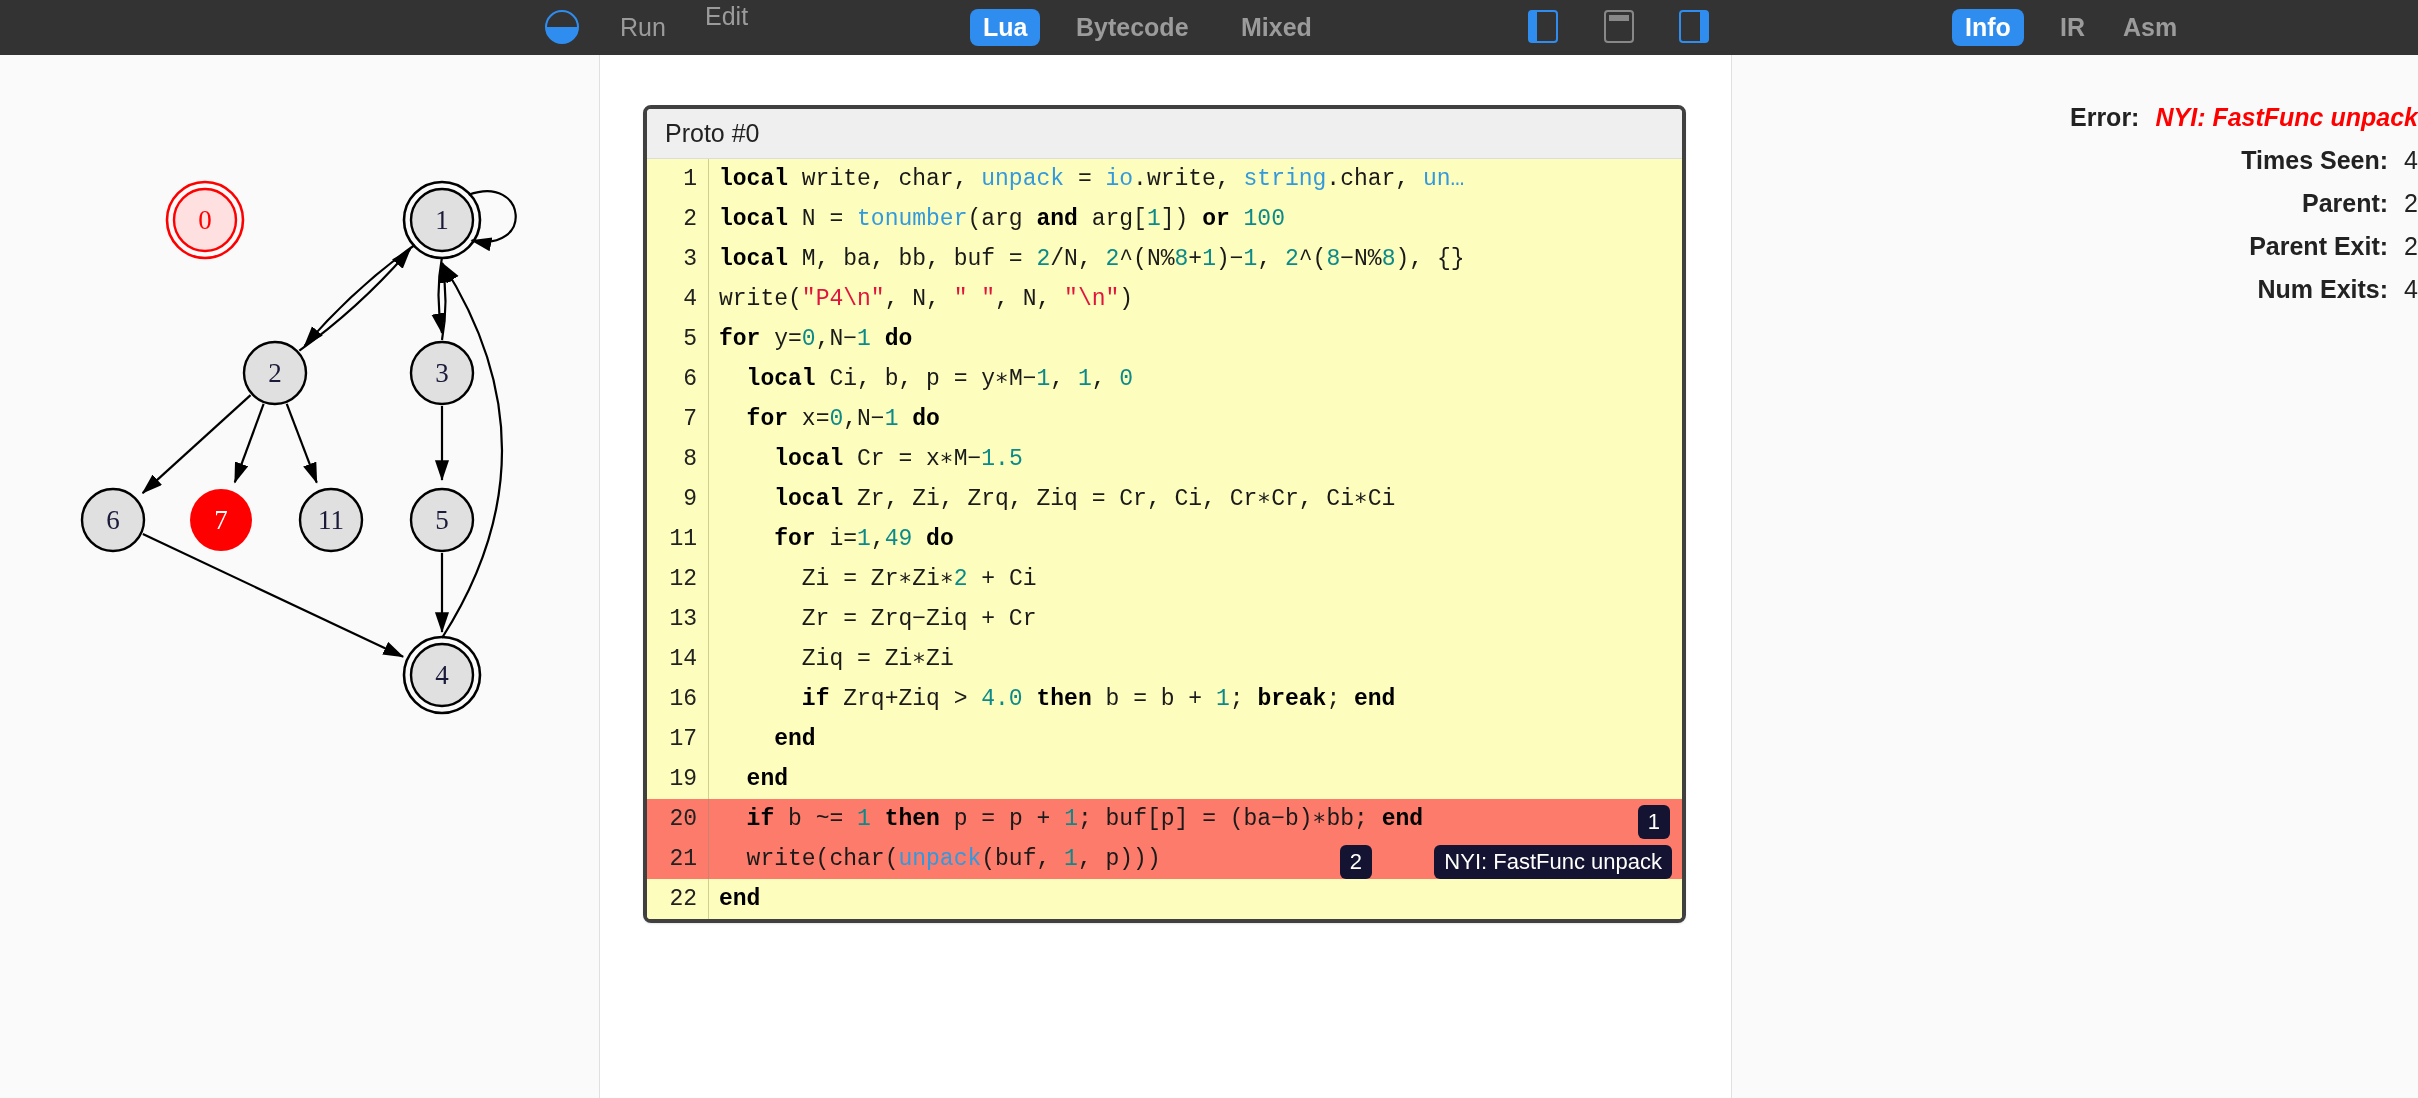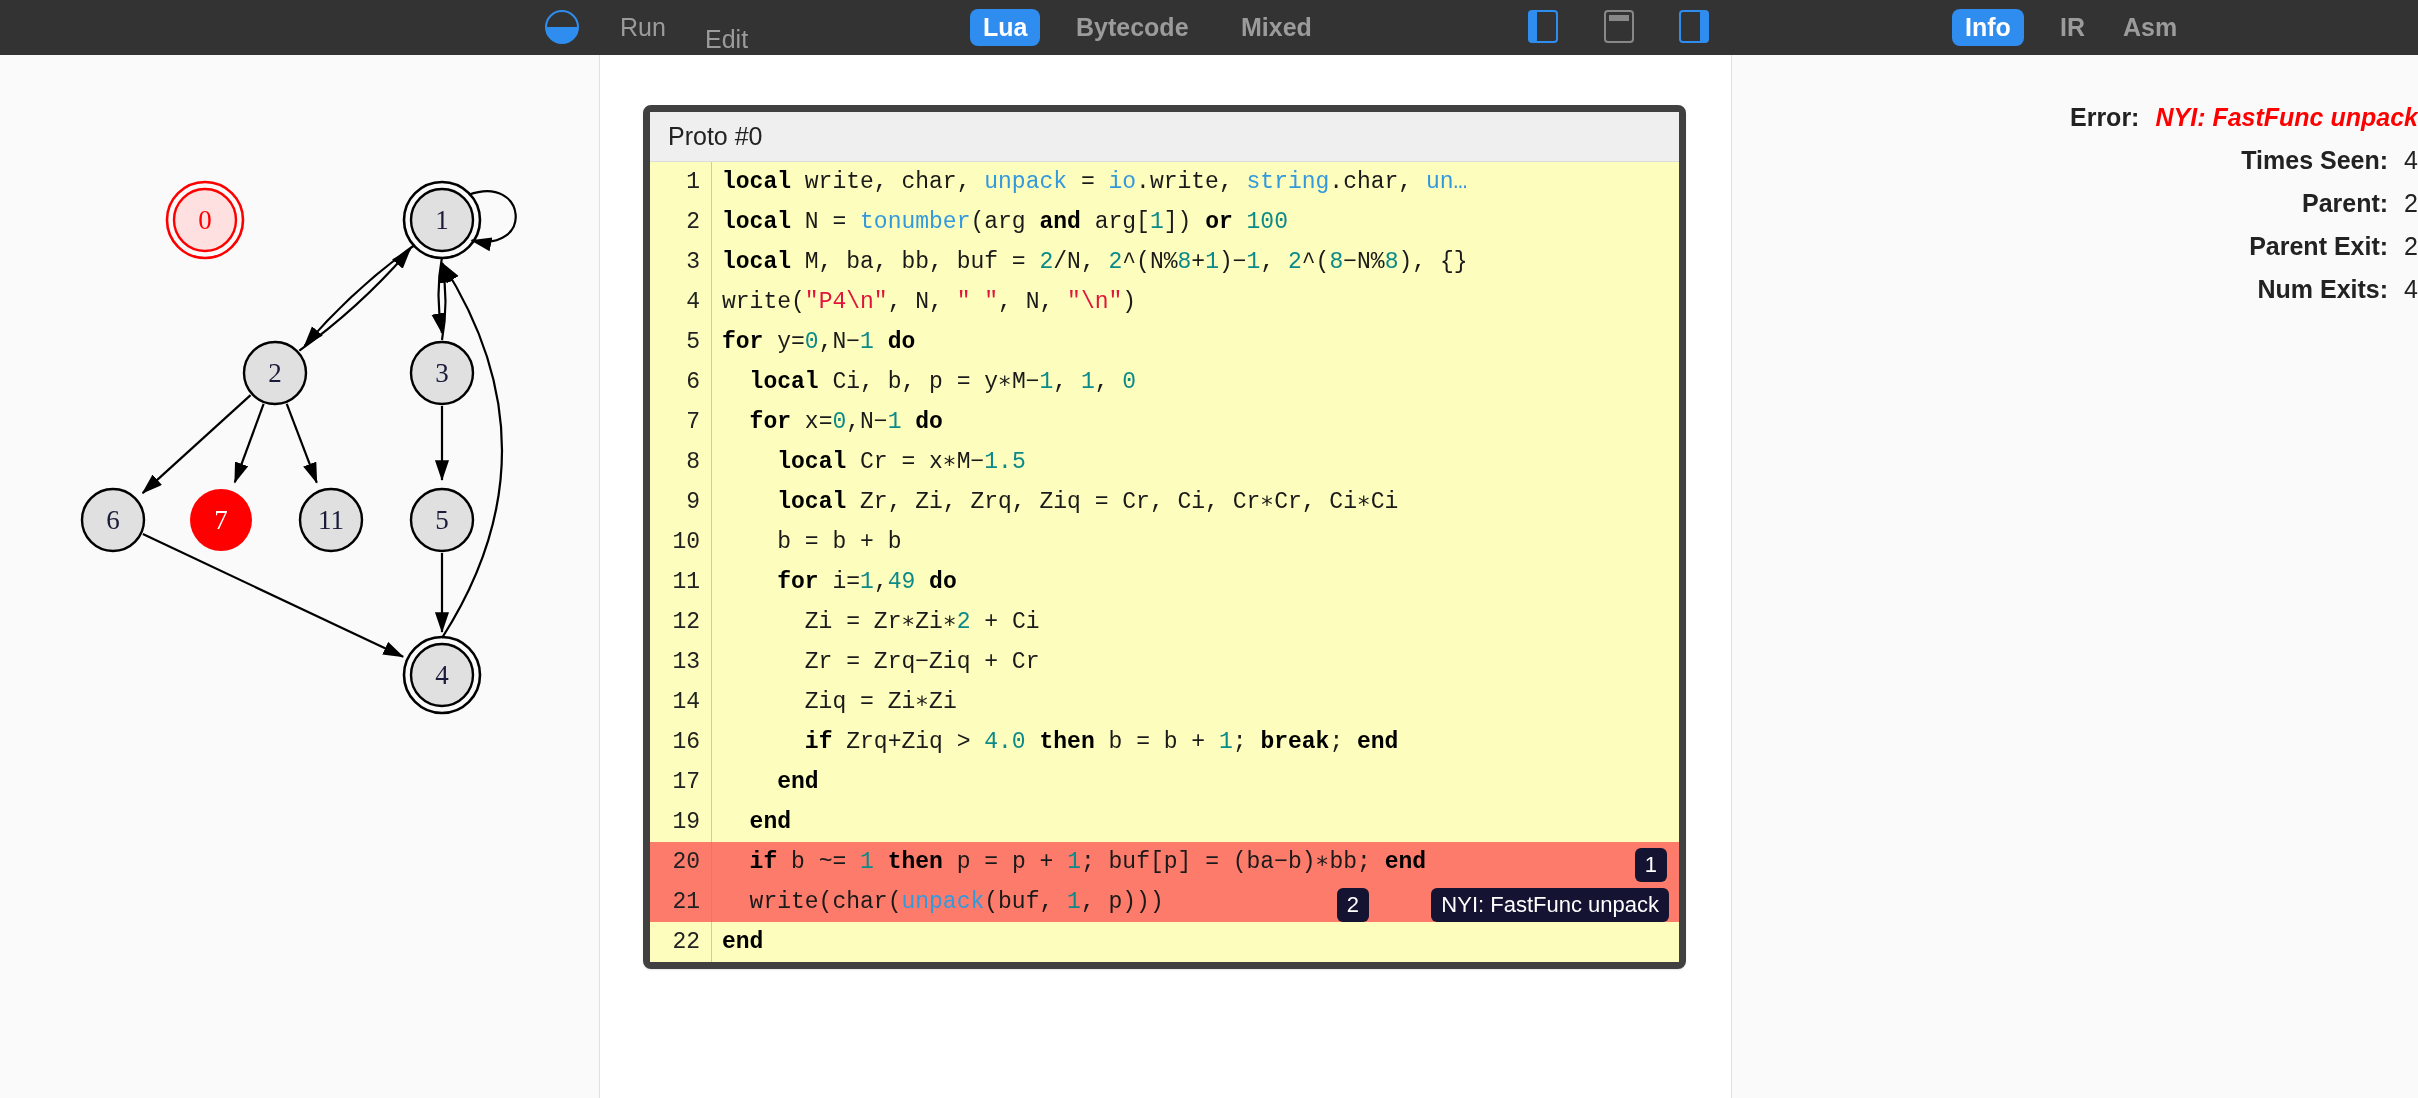--- a/index.html
+++ b/index.html
@@ -22,21 +22,21 @@
     width: 34px; height: 34px; border-radius: 50%;
     border: 2px solid #2f8df0;
     background: linear-gradient(to bottom, #333333 0%, #333333 50%, #2f8df0 50%, #2f8df0 100%);
   }
   .tb-text {
     color: #9b9b9b; font-size: 25px; line-height: 1;
     font-family: "Liberation Sans", sans-serif;
     white-space: nowrap; cursor: default; text-align: right;
   }
   #btn-run  { position: absolute; left: 620px; top: 15px; }
-  #btn-edit { position: absolute; left: 705px; top: 27px; }
+  #btn-edit { position: absolute; left: 705px; top: 4px; }
 
   .seg-item {
     position: absolute; top: 9px;
     color: #9b9b9b; font-size: 25px; line-height: 1;
     padding: 6px 13px; border-radius: 8px; white-space: nowrap; font-weight: bold;
   }
   .seg-item.active { background: #2f8df0; color: #ffffff; }
 
   #seg-lua      { left: 970px; }
   #seg-bytecode { left: 1063px; }
@@ -88,21 +88,21 @@
   
   #code-area {
     position: absolute; left: 601px; top: 0;
     width: 1129px; height: 1043px;
     background: #ffffff;
   }
   #code-card {
     position: absolute; left: 42px; top: 50px;
     width: 1043px;
     background: #ffffff;
-    border: 7px solid #404040;
+    border: 4px solid #404040;
     border-radius: 8px;
     box-shadow: 0 1px 2px rgba(0,0,0,0.10);
     overflow: hidden;
   }
   #code-card-header {
     height: 50px; background: #efefef;
     border-bottom: 1px solid #dcdcdc;
     display: flex; align-items: center;
     padding-left: 18px;
     font-size: 25px; color: #222222;
@@ -312,24 +312,20 @@
           </div>
           <div class="code-row">
             <div class="ln">8</div>
             <div class="src">    <span class="kw">local</span> Cr = x∗M−<span class="num">1.5</span></div>
           </div>
           <div class="code-row">
             <div class="ln">9</div>
             <div class="src">    <span class="kw">local</span> Zr, Zi, Zrq, Ziq = Cr, Ci, Cr∗Cr, Ci∗Ci</div>
           </div>
           <div class="code-row">
-            <div class="ln">10</div>
-            <div class="src">    b = b + b</div>
-          </div>
-          <div class="code-row">
             <div class="ln">11</div>
             <div class="src">    <span class="kw">for</span> i=<span class="num">1</span>,<span class="num">49</span> <span class="kw">do</span></div>
           </div>
           <div class="code-row">
             <div class="ln">12</div>
             <div class="src">      Zi = Zr∗Zi∗<span class="num">2</span> + Ci</div>
           </div>
           <div class="code-row">
             <div class="ln">13</div>
             <div class="src">      Zr = Zrq−Ziq + Cr</div>

